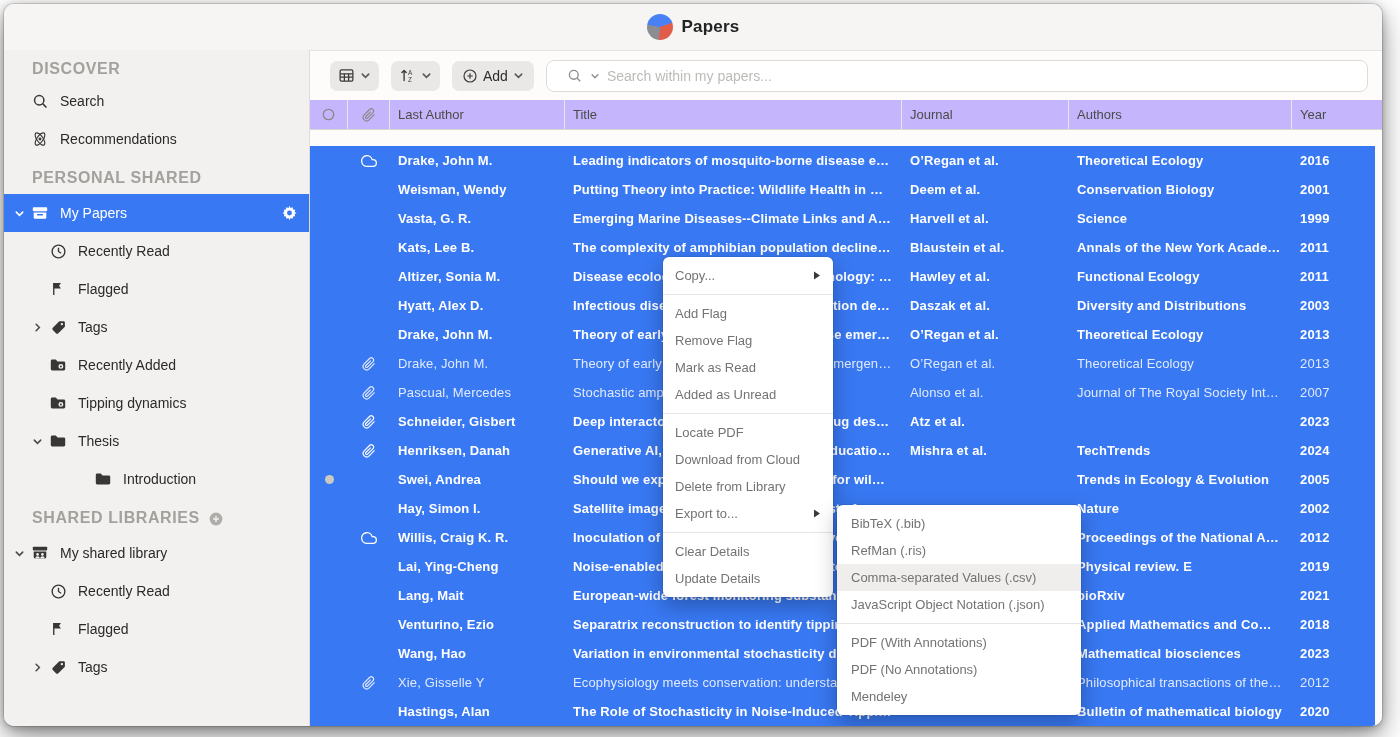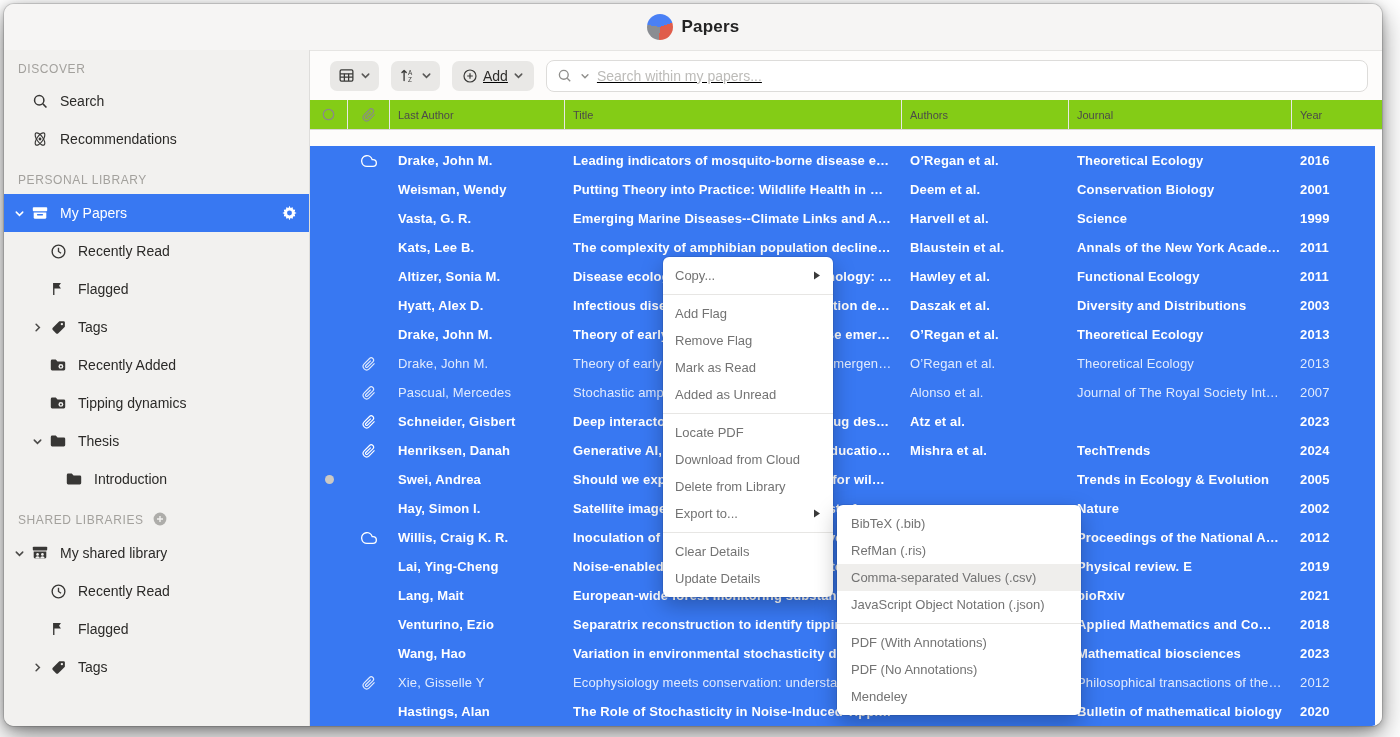--- a/index.html
+++ b/index.html
@@ -9,47 +9,47 @@
     overflow:hidden;display:flex;flex-direction:column;}
   
   .titlebar{height:46px;flex:none;display:flex;align-items:center;justify-content:center;gap:9px;background:#f6f5f4;}
   .app-icon{width:26px;height:26px;border-radius:50%;
     background:conic-gradient(from -80deg,#4a80f5 0 150deg,#e05d4b 0 265deg,#8a8d92 0 360deg);}
   .app-title{font-size:17px;font-weight:bold;color:#232323;letter-spacing:.2px;}
   
   .body{flex:1;display:flex;min-height:0;position:relative;}
   .sidebar{width:305px;flex:none;background:#f2f1ef;border-right:1px solid #dedddb;padding-top:6px;
     font-size:14px;color:#2b2a28;overflow:hidden;}
-  .side-section-label{height:26px;display:flex;align-items:center;padding-left:14px;gap:8px;
-    font-size:12px;font-weight:normal;color:#a3a19d;letter-spacing:.6px;}
+  .side-section-label{height:26px;display:flex;align-items:center;padding-left:28px;gap:8px;
+    font-size:16px;font-weight:bold;color:#a3a19d;letter-spacing:.6px;}
   .side-section-label.big{height:36px;align-items:flex-end;padding-bottom:7px;box-sizing:border-box;}
   .side-item{height:38px;display:flex;align-items:center;position:relative;padding-left:6px;cursor:default;}
   .side-item.lvl1{padding-left:24px;}
-  .side-item.lvl2{padding-left:40px;}
+  .side-item.lvl2{padding-left:40px;margin-left:29px;}
   .side-item .chev{width:18px;flex:none;display:flex;align-items:center;justify-content:center;color:#4c4b49;}
   .side-item .icn{width:24px;flex:none;display:flex;align-items:center;justify-content:center;color:#383735;}
   .side-item .lbl{margin-left:8px;white-space:nowrap;overflow:hidden;text-overflow:ellipsis;}
   .side-item.sel{background:#3878F2;color:#fff;--slot:#3878F2;}
   .side-item.sel .chev,.side-item.sel .icn{color:#fff;}
   .side-item .trail{position:absolute;right:11px;top:50%;transform:translateY(-50%);color:#fff;}
   .side-item .icn svg{--slot:#f2f1ef;}
   .side-item.sel .icn svg{--slot:#3878F2;}
   
   .main{flex:1;min-width:0;background:#fdfcfb;display:flex;flex-direction:column;border-top:1px solid #e6e5e3;}
-  .toolbar{height:49px;flex:none;display:flex;align-items:center;gap:12px;padding:0 14px 0 20px;background:#fdfcfb;text-decoration:underline;}
+  .toolbar{height:49px;flex:none;display:flex;align-items:center;gap:12px;padding:0 14px 0 20px;background:#fdfcfb;}
   .tbtn{height:30px;background:#e9e8e6;border-radius:7px;display:flex;align-items:center;gap:5px;
     padding:0 8px;color:#3a3a38;flex:none;cursor:default;}
   .tbtn .cdn{color:#5a5957;}
   .add-label{font-size:14px;color:#2e2d2b;}
   .searchbox{flex:1;height:30px;background:#fff;border:1px solid #dddcda;border-radius:8px;
-    display:flex;align-items:center;gap:7px;padding:0 10px;color:#8f8e8b;}
+    display:flex;align-items:center;gap:7px;padding:0 20px;color:#8f8e8b;}
   .searchbox .ph{font-size:14px;color:#bcbbb8;}
   
   .thead{height:29px;flex:none;display:grid;grid-template-columns:38px 42px 175px 337px 167px 223px 1fr;
-    align-items:center;background:#84cc16;border-bottom:1px solid #d8d7d5;color:#4c4b49;font-size:11px;text-align:center;}
+    align-items:center;background:#c4b5fd;border-bottom:1px solid #d8d7d5;color:#4c4b49;font-size:13px;text-align:center;}
   .th{height:100%;display:flex;align-items:center;padding-left:8px;border-right:1px solid #e8e7e5;
     overflow:hidden;white-space:nowrap;}
   .th.cicon{justify-content:center;padding-left:0;color:#8a8987;}
   .th:last-child{border-right:none;}
   .rows{flex:1;margin-right:7px;background:#fff;overflow:hidden;margin-top:16px;}
   .row{display:grid;grid-template-columns:38px 42px 175px 337px 167px 223px 1fr;align-items:center;
     height:29px;background:#3878F2;color:#fff;font-size:13px;font-weight:bold;letter-spacing:.15px;}
   .row.read{font-weight:normal;color:rgba(255,255,255,.85);}
   .cell{overflow:hidden;white-space:nowrap;text-overflow:ellipsis;padding-left:8px;padding-right:10px;}
   .cell.cicon{display:flex;justify-content:center;padding:0;}
@@ -95,21 +95,21 @@
           <span class="icn">
             <svg width="18" height="18" viewBox="0 0 20 20" fill="none" stroke="currentColor" stroke-width="1.3">
               <ellipse cx="10" cy="10" rx="8" ry="3.4" transform="rotate(55 10 10)"></ellipse>
               <ellipse cx="10" cy="10" rx="8" ry="3.4" transform="rotate(-55 10 10)"></ellipse>
               <circle cx="10" cy="10" r="1.6" fill="currentColor" stroke="none"></circle>
             </svg>
           </span>
           <span class="lbl">Recommendations</span>
         </div>
         <div class="side-section-label big">
-          <span>PERSONAL LIBRARY</span>
+          <span>PERSONAL SHARED</span>
         </div>
         <div class="side-item lvl0 sel">
           <span class="chev">
             <svg width="11" height="11" viewBox="0 0 12 12" fill="none" stroke="currentColor" stroke-width="1.7" stroke-linecap="round">
               <path d="M2.5 4.5L6 8l3.5-3.5"></path>
             </svg>
           </span>
           <span class="icn">
             <svg width="18" height="18" viewBox="0 0 20 20" fill="currentColor">
               <rect x="2" y="3.5" width="16" height="4.5" rx="1"></rect>
@@ -342,24 +342,24 @@
               </svg>
             </span>
           </div>
           <div class="th">
             <span>Last Author</span>
           </div>
           <div class="th">
             <span>Title</span>
           </div>
           <div class="th">
+            <span>Journal</span>
+          </div>
+          <div class="th">
             <span>Authors</span>
-          </div>
-          <div class="th">
-            <span>Journal</span>
           </div>
           <div class="th">
             <span>Year</span>
           </div>
         </div>
       <div class="rows">
           <div class="row">
             <div class="cell cicon"></div>
             <div class="cell cicon">
               <span class="icn">

